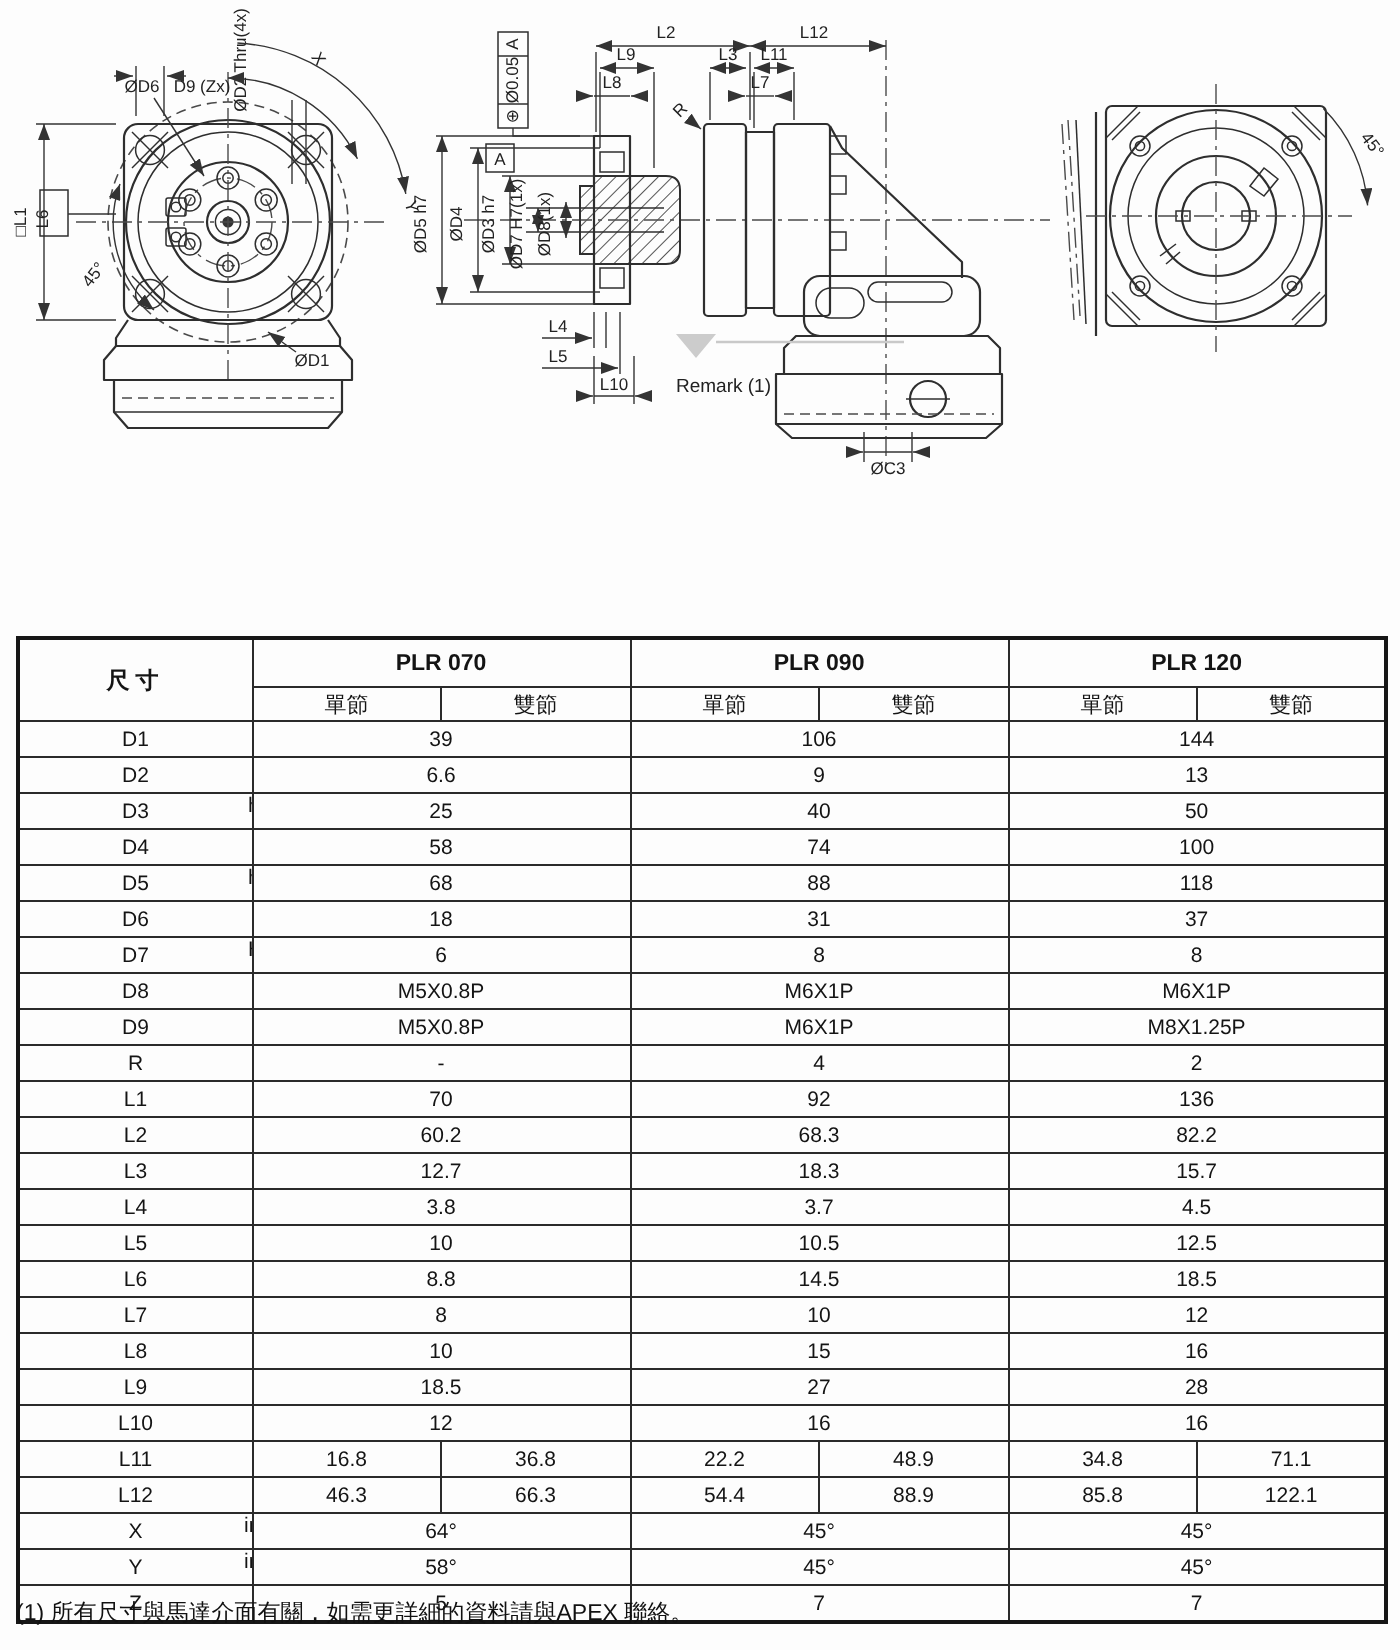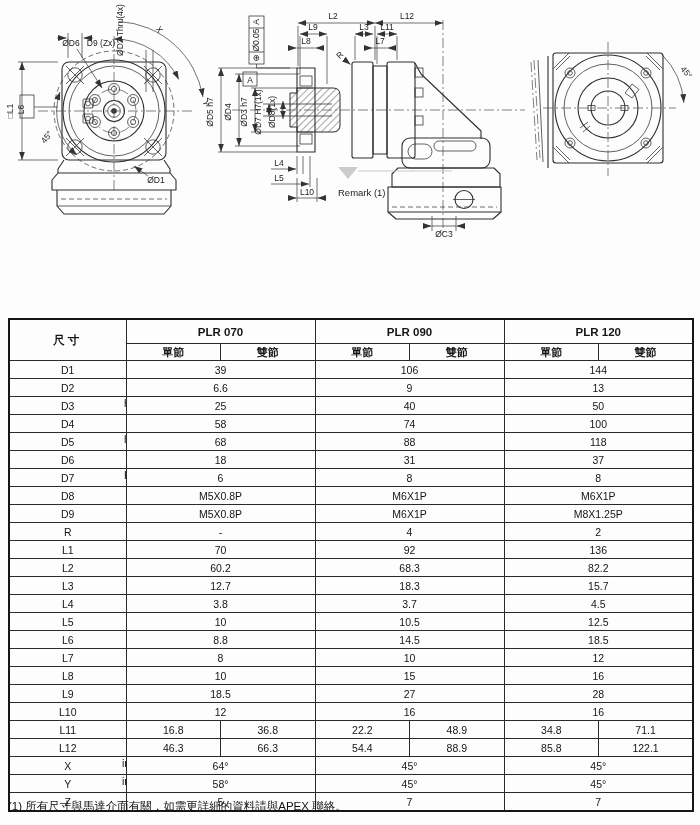--- a/index.html
+++ b/index.html
@@ -14,21 +14,21 @@
   .gry{stroke:#c9c9c9;}
   text.lab{font:8.5px "Liberation Sans",sans-serif;fill:#222;}
   text.rem{font:9.5px "Liberation Sans",sans-serif;fill:#222;}
   .hatchfill{fill:url(#hatch);stroke:#2e2e2e;stroke-width:1;}
 
   table.dims{position:absolute;top:318px;left:8px;width:684px;border-collapse:collapse;table-layout:fixed;
              border:2px solid #161616;font-size:10.5px;color:#141414;}
   table.dims th,table.dims td{border:1px solid #2a2a2a;text-align:center;padding:0;height:17px;
              font-weight:normal;overflow:hidden;white-space:nowrap;}
   table.dims thead tr.r1 th{height:23px;font-weight:bold;font-size:11.5px;}
-  table.dims thead tr.r2 th{height:16px;font-size:11px;font-weight:bold;margin-top:24px;}
+  table.dims thead tr.r2 th{height:16px;font-size:11px;font-weight:normal;margin-top:24px;}
   th.dimhead{font-size:12.5px;letter-spacing:3px;font-weight:normal;}
   td.lbl{position:relative;text-align:left;padding-left:22px;}
   td.lbl .suf{position:absolute;left:66px;top:0;padding-left:48px;}
   td.lbl .suf-deg{left:40px;margin-left:24px;}
   .footnote{position:absolute;top:799px;left:8px;font-size:11.5px;color:#111;}
 </style>
 </head>
 <body>
 
 <div class="sheet">

